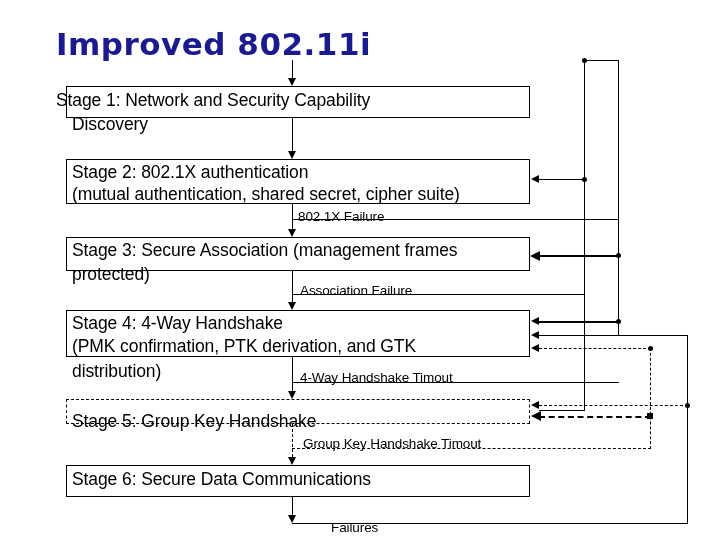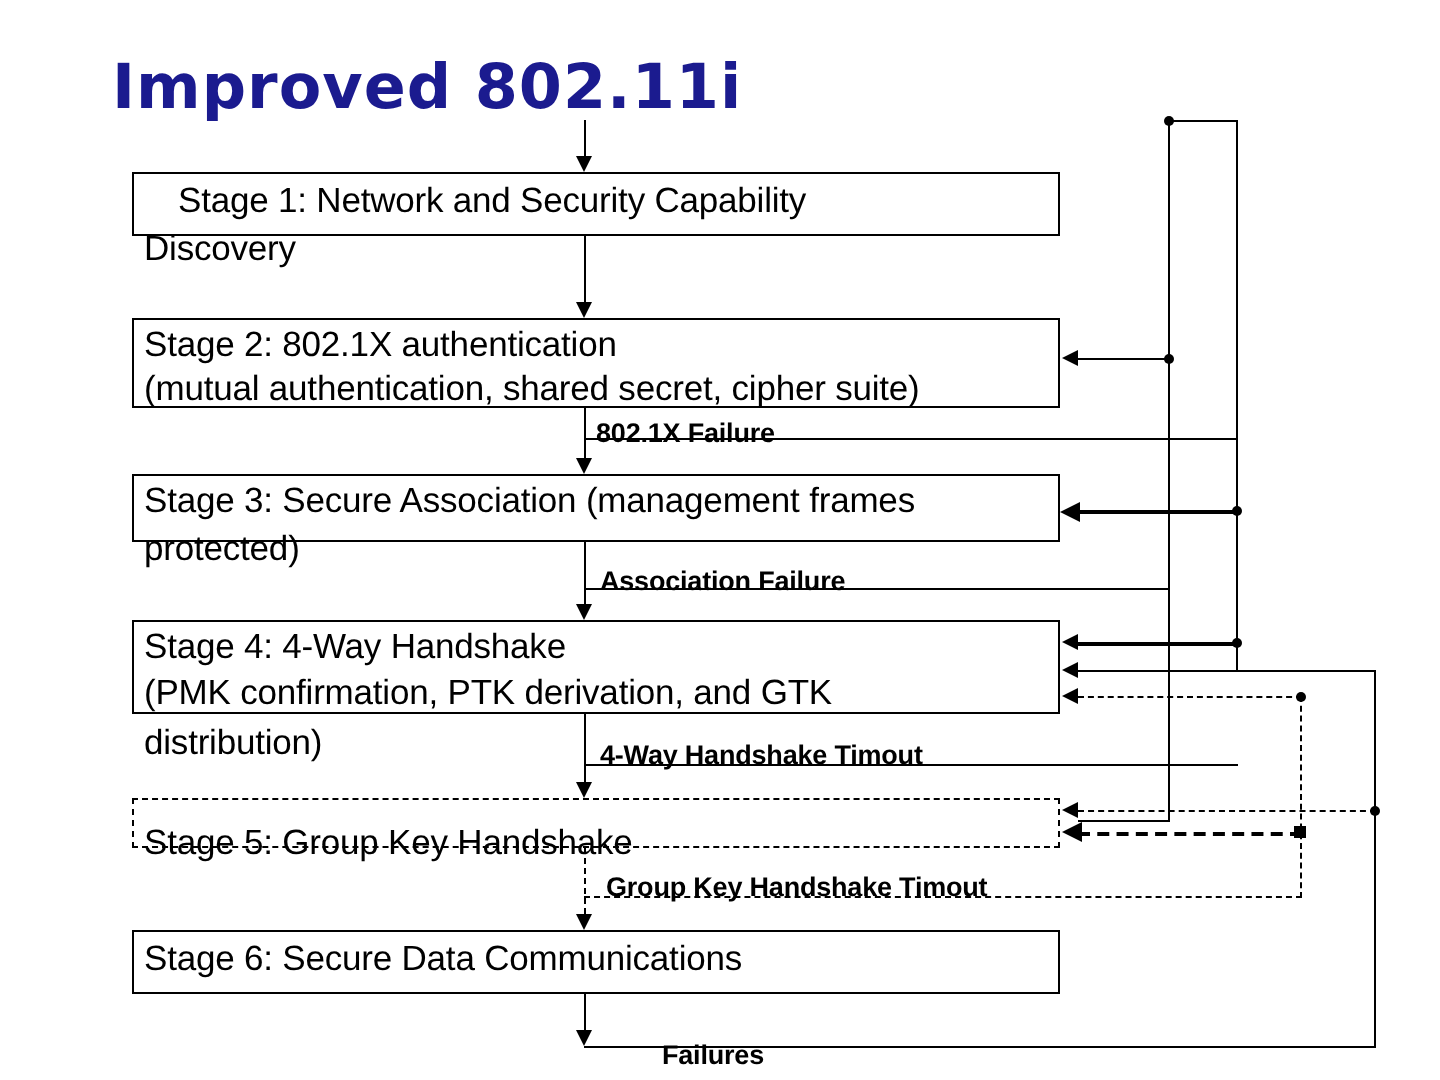--- a/index.html
+++ b/index.html
@@ -97,33 +97,32 @@
   }
 
   
   .edge-label {
     position: absolute;
     font-size: 13.5px;
     line-height: 18px;
     color: #000000;
     white-space: pre;
     letter-spacing: -0.1px;
-    font-weight: bold;
   }
 </style>
 </head>
 <body>
 
 <div id="slide">
 
   <div id="title">Improved 802.11i</div>
 
   <div class="stage-box" style="left:66px; top:86px; width:464px; height:32px;">
   </div>
-  <div class="stage-text" style="left:89px; top:88px;text-align:right;">Stage 1: Network and Security Capability</div>
+  <div class="stage-text" style="left:56px; top:88px;text-align:right;">Stage 1: Network and Security Capability</div>
   <div class="stage-text" style="left:72px; top:112px;">Discovery</div>
 
   <div class="stage-box" style="left:66px; top:159px; width:464px; height:45px;">
   </div>
   <div class="stage-text" style="left:72px; top:160px;">Stage 2: 802.1X authentication</div>
   <div class="stage-text" style="left:72px; top:182px;">(mutual authentication, shared secret, cipher suite)</div>
 
   <div class="stage-box" style="left:66px; top:237px; width:464px; height:34px;">
   </div>
   <div class="stage-text" style="left:72px; top:238px;">Stage 3: Secure Association (management frames</div>

